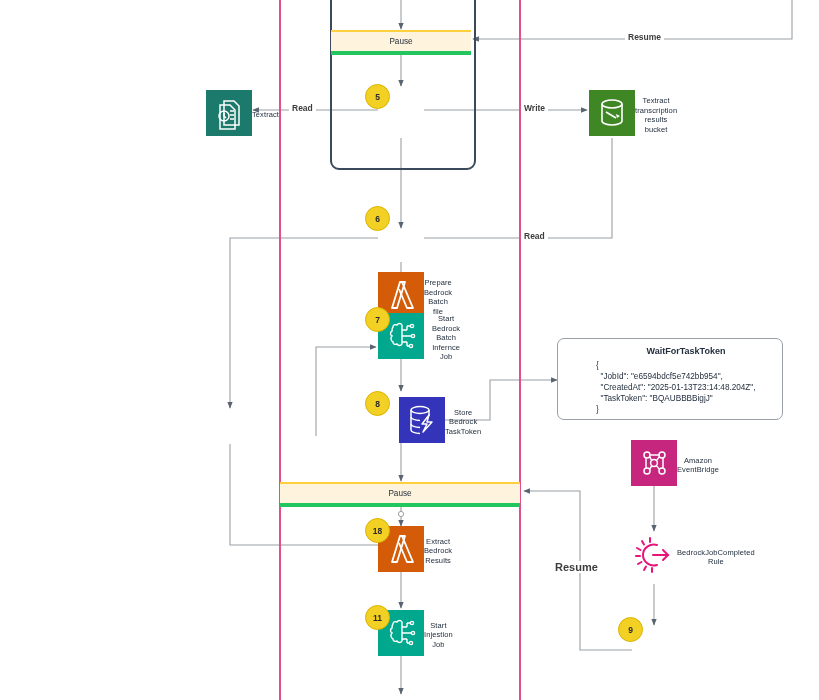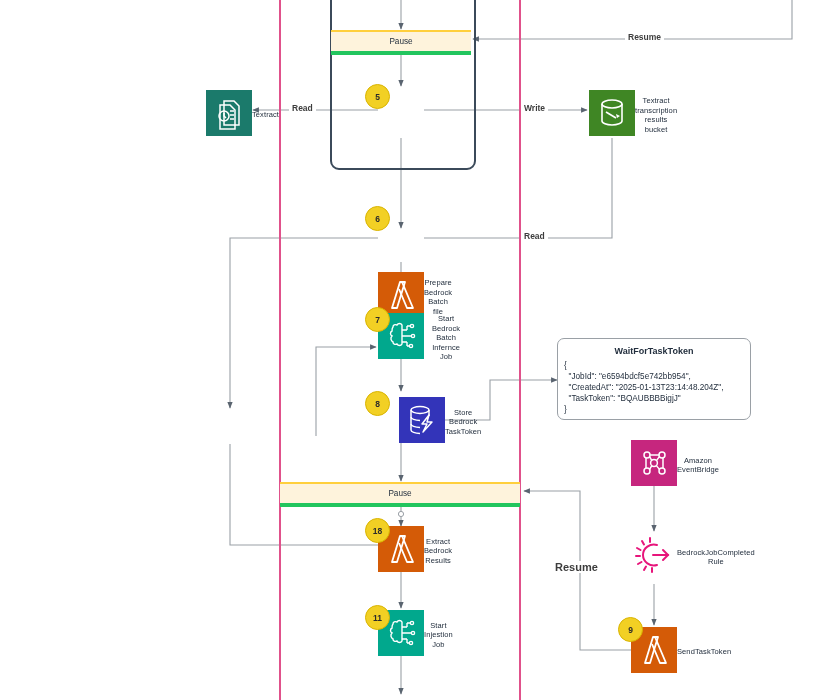--- a/index.html
+++ b/index.html
@@ -18,21 +18,21 @@
          display:flex;align-items:center;justify-content:center;
          font-size:8.5px;color:#2b2b2b;font-weight:600;z-index:6;}
 
   .pause{position:absolute;background:#FEF3DC;border-top:2px solid #FFCF3D;border-bottom:4px solid #22c55e;
          display:flex;align-items:center;justify-content:center;font-size:8.2px;color:#232F3E;z-index:3;}
 
   .sfbox{position:absolute;border:2.5px solid #3B4A5A;border-radius:9px;background:transparent;z-index:1;}
 
   .vline{position:absolute;width:2.4px;background:#E0518B;z-index:2;}
 
-  .tokenbox{position:absolute;border:1px solid #9aa0a6;border-radius:7px;background:#ffffff;z-index:4;}
+  .tokenbox{position:absolute;border:1px solid #9aa0a6;border-radius:7px;background:#ffffff;z-index:4;padding-left:32px;}
   .tokenbox .tb-title{text-align:center;font-size:9px;font-weight:700;color:#232F3E;padding:7px 4px 2px;}
   .tokenbox .tb-body{font-size:8.2px;line-height:11px;color:#232F3E;padding:2px 6px 7px 6px;white-space:pre;font-family:"Liberation Sans",sans-serif;}
 
   .elabel{position:absolute;font-size:8.5px;font-weight:700;color:#3d3d3d;background:#ffffff;padding:0 3px;z-index:5;white-space:nowrap;}
   .elabel.lg{font-size:11px;}
 </style>
 </head>
 <body>
 
 <div id="canvas">
@@ -258,32 +258,20 @@
         <path d="M22 23h15"></path>
             <path d="M32 18l5 5l-5 5"></path>
         <path d="M19 6v4M11 9l2 3.5M6 16l3.5 2M5 24h4M7 32l3.5-2M13 38l2-3.5M21 40v-4"></path>
       </g>
         </svg>
     </span>
     <span class="nlabel">BedrockJobCompleted
 Rule</span>
   </div>
 
-  <div class="node" style="left:631px;top:627px;width:46px;">
-    <span class="ic">
-      <svg viewBox="0 0 46 46">
-          <rect width="46" height="46" fill="#D45B07"></rect>
-      <g fill="none" stroke="#fff" stroke-width="1.8" stroke-linejoin="round">
-        <path d="M14 36l8-26h5l-8 26z"></path>
-            <path d="M24 10l11 26h-6l-8-19"></path>
-      </g>
-        </svg>
-    </span>
-    <span class="nlabel">SendTaskToken</span>
-  </div>
   <div class="badge" style="left:618px;top:617px;">
     <span>9</span>
   </div>
 
   <div class="tokenbox" style="left:557px;top:338px;width:192px;height:80px;">
     <div class="tb-title">WaitForTaskToken</div>
     <div class="tb-body">{
   "JobId": "e6594bdcf5e742bb954",
   "CreatedAt": "2025-01-13T23:14:48.204Z",
   "TaskToken": "BQAUBBBBigjJ"

